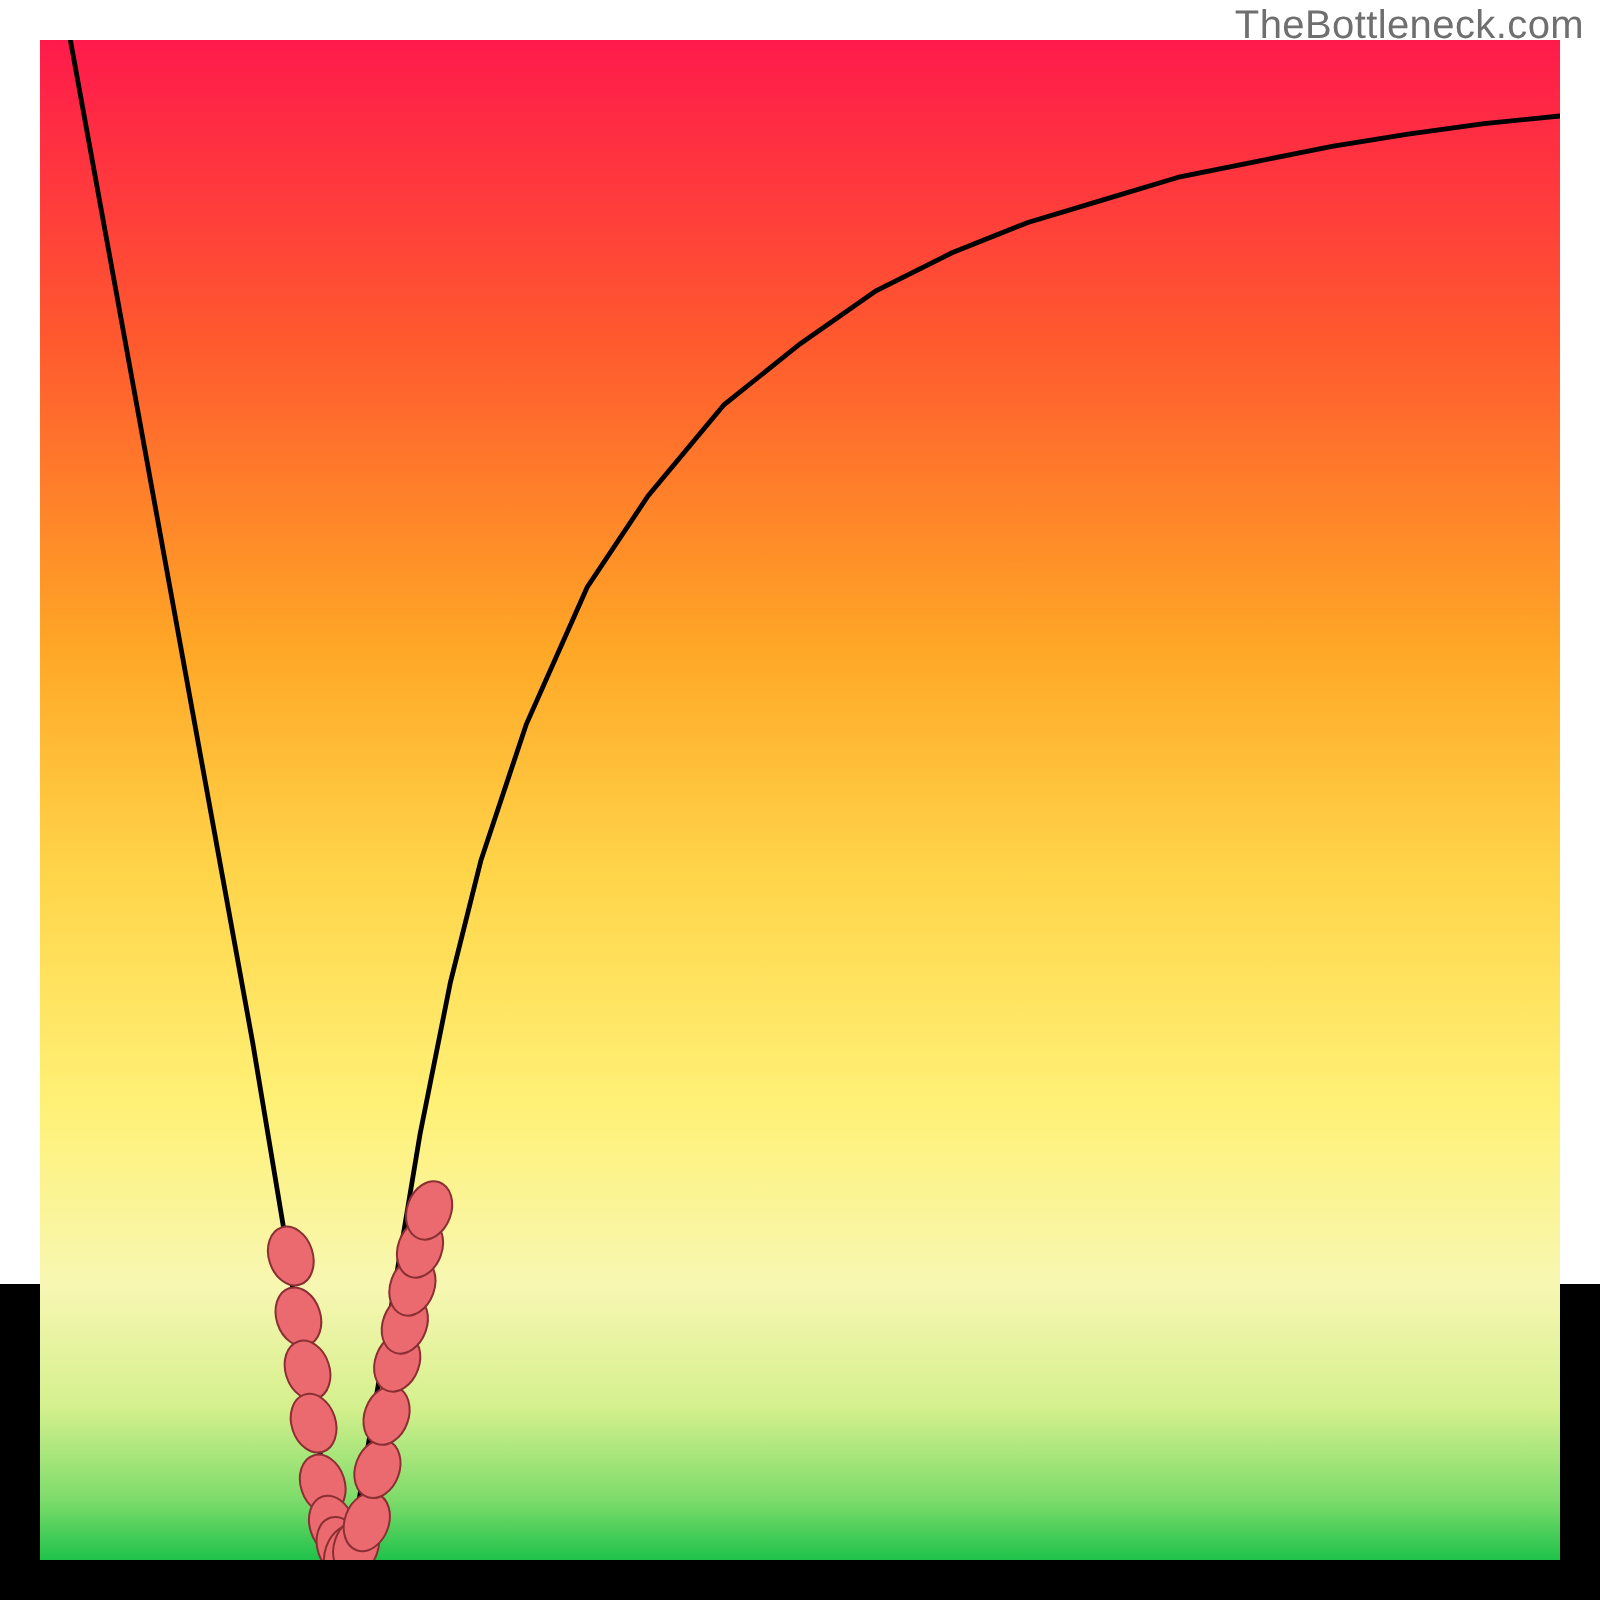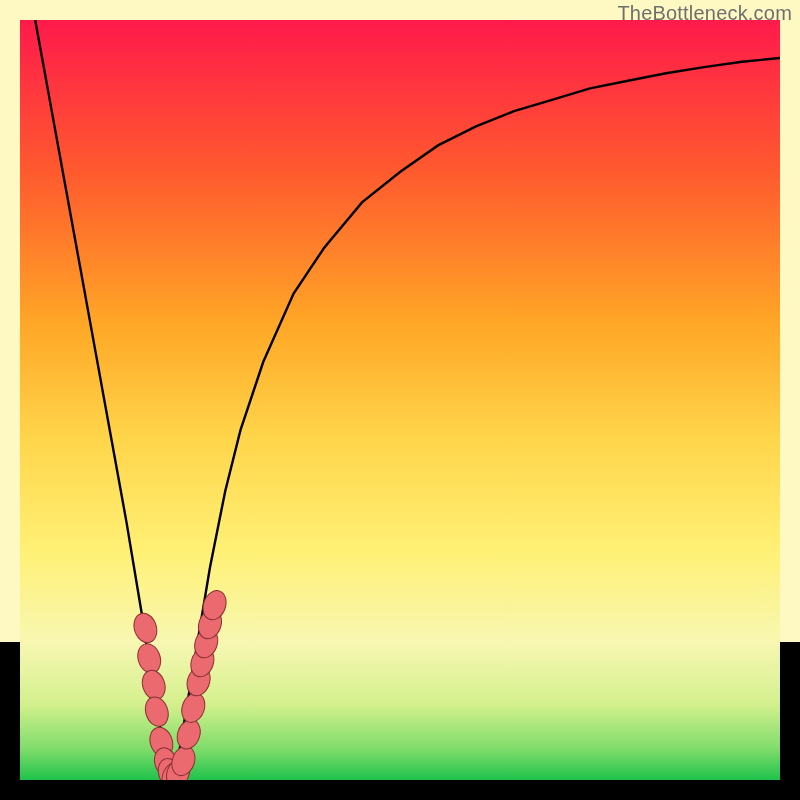--- a/index.html
+++ b/index.html
@@ -9,21 +9,21 @@
     height: 800px;
     overflow: hidden;
     background: #000;
     font-family: Arial, Helvetica, sans-serif;
   }
   .frame {
     position: absolute;
     top: 0; left: 0;
     width: 800px;
     height: 642px;
-    background: #fef9c3;
+    background: #ffffff;
   }
   .plot {
     position: absolute;
     top: 20px;
     left: 20px;
     width: 760px;
     height: 760px;
   }
   .watermark {
     position: absolute;

